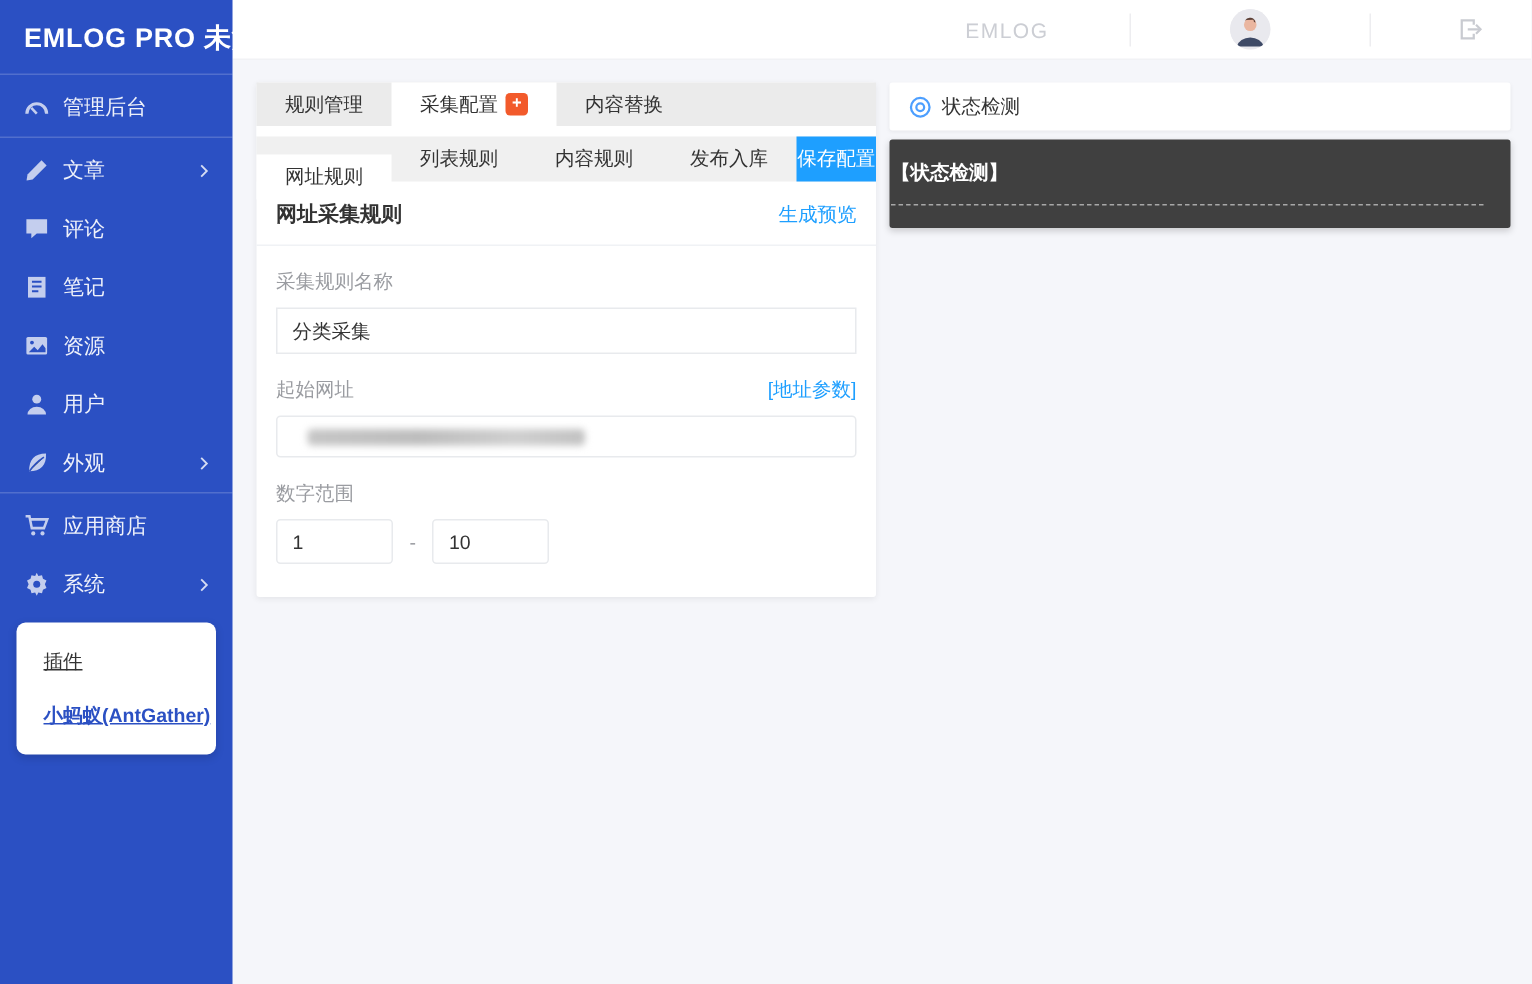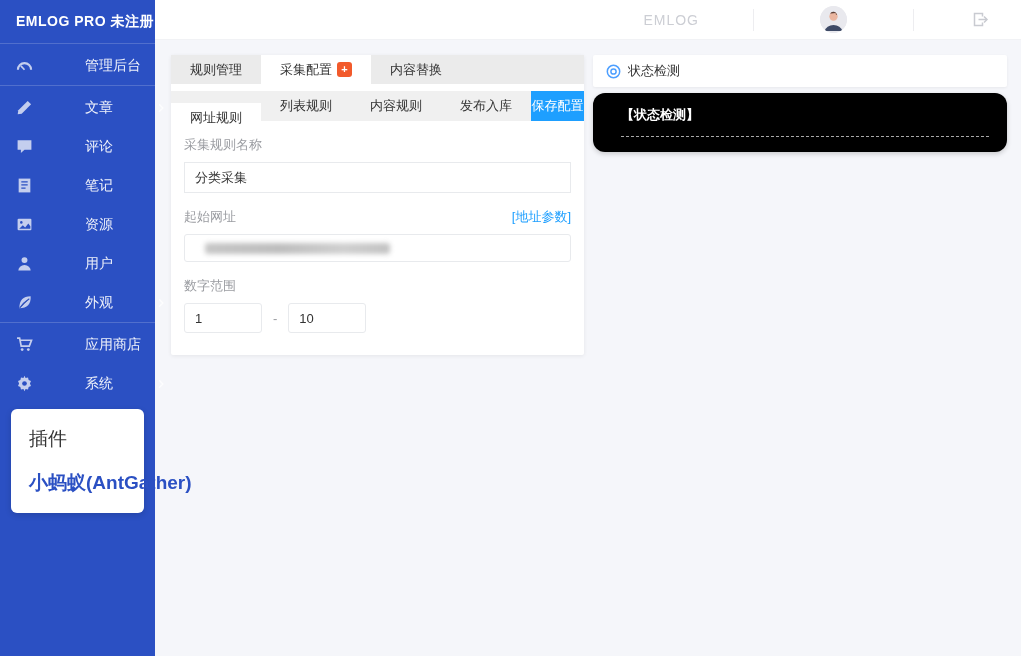--- a/index.html
+++ b/index.html
@@ -8,40 +8,40 @@
     font-family:"Liberation Sans","DejaVu Sans",sans-serif;
     background:#f5f6fa; position:relative; font-size:13px; color:#333;
   }
 
   
   .sidebar {
     position:absolute; left:0; top:0; width:155px; height:656px;
     background:#2b50c3; color:#fff; z-index:5;
   }
   .sb-title {
-    padding:13px 16px 12px 16px; font-size:14px; font-weight:bold;
+    padding:13px 16px 12px 16px; font-size:18px; font-weight:bold;
     letter-spacing:.5px; white-space:nowrap;
   }
   .sb-divider { height:1px; background:rgba(255,255,255,.18); margin:0 0 2px 0; }
   .sb-item {
     display:flex; align-items:center; height:39px; padding:0 14px 0 16px;
-    cursor:pointer; font-size:14px; color:rgba(255,255,255,.92);gap:43px;
+    cursor:pointer; font-size:14px; color:rgba(255,255,255,.92);
   }
   .sb-item .sb-ico { width:17px; height:17px; margin-right:9px; opacity:.72; flex:0 0 17px; }
   .sb-item .sb-ico svg { width:100%; height:100%; display:block; }
   .sb-item .sb-label { flex:1; white-space:nowrap; }
   .sb-item .sb-chev { width:10px; height:10px; opacity:.8; }
   .sb-item .sb-chev svg { width:10px; height:10px; display:block; }
 
   .submenu {
     background:#fff; border-radius:6px; margin:6px 11px 0 11px; padding:8px 0;
     box-shadow:0 2px 6px rgba(0,0,0,.15);
   }
   .submenu-item {
-    display:block; padding:9px 18px; font-size:19px; color:#333; cursor:pointer; white-space:nowrap;
+    display:block; padding:9px 18px; font-size:13px; color:#333; cursor:pointer; white-space:nowrap;text-decoration:underline;
   }
   .submenu-item.active { color:#2b50c3; font-weight:bold; }
 
   
   .topbar {
     position:absolute; left:155px; top:0; right:0; height:40px; background:#fff;
     display:flex; align-items:center; justify-content:flex-end;
     border-bottom:1px solid #f1f2f5; padding-right:14px;gap:32px;
   }
   .brand-text { color:#ccced4; font-size:14px; letter-spacing:1px; margin-right:22px; }
@@ -123,21 +123,21 @@
   
   .status-panel { position:absolute; left:438px; top:15px; width:414px; }
   .status-head {
     background:#fff; height:32px; display:flex; align-items:center;
     padding:0 13px; box-shadow:0 1px 3px rgba(0,0,0,.06); border-radius:2px;
   }
   .status-ico { width:15px; height:15px; margin-right:7px; }
   .status-ico svg { width:15px; height:15px; display:block; }
   .status-title { font-size:13px; color:#333; }
   .status-log {
-    margin-top:6px; background:#000000; border-radius:12px; padding:13px 14px 15px 28px;
+    margin-top:6px; background:#404040; border-radius:2px; padding:13px 14px 15px 1px;
     box-shadow:0 2px 5px rgba(0,0,0,.18);
   }
   .status-log-title { color:#fff; font-size:13px; font-weight:bold; }
   .dashed-line { border-top:1px dashed #a8a8a8; margin-top:12px; width:99%; }
 </style>
 </head>
 <body>
 
 <div class="sidebar">
   <div class="sb-title">EMLOG PRO 未注册</div>
@@ -306,20 +306,24 @@
       <div class="tab-s">
         <span>内容规则</span>
       </div>
       <div class="tab-s">
         <span>发布入库</span>
       </div>
       <button class="save-btn">保存配置</button>
     </div>
 
     <div class="form-area">
+      <div class="form-head">
+        <span class="form-title">网址采集规则</span>
+        <a class="link-blue">生成预览</a>
+      </div>
 
       <div class="field-row">
         <div class="field-label-row">
           <span class="field-label">采集规则名称</span>
         </div>
         <input class="txt-input" type="text" value="分类采集" style="">
       </div>
 
       <div class="field-row">
         <div class="field-label-row">

